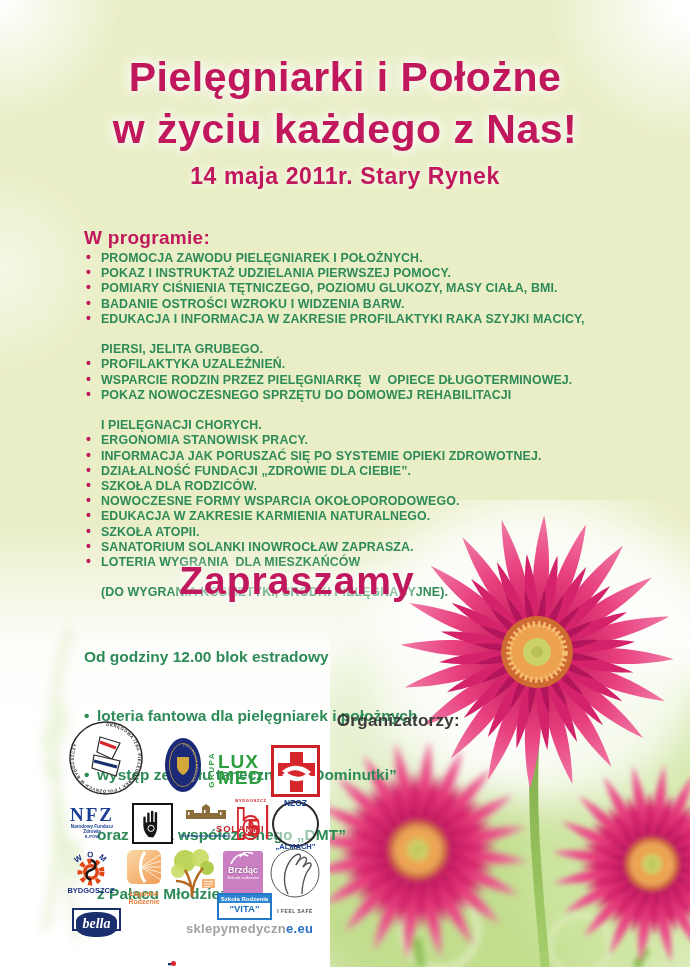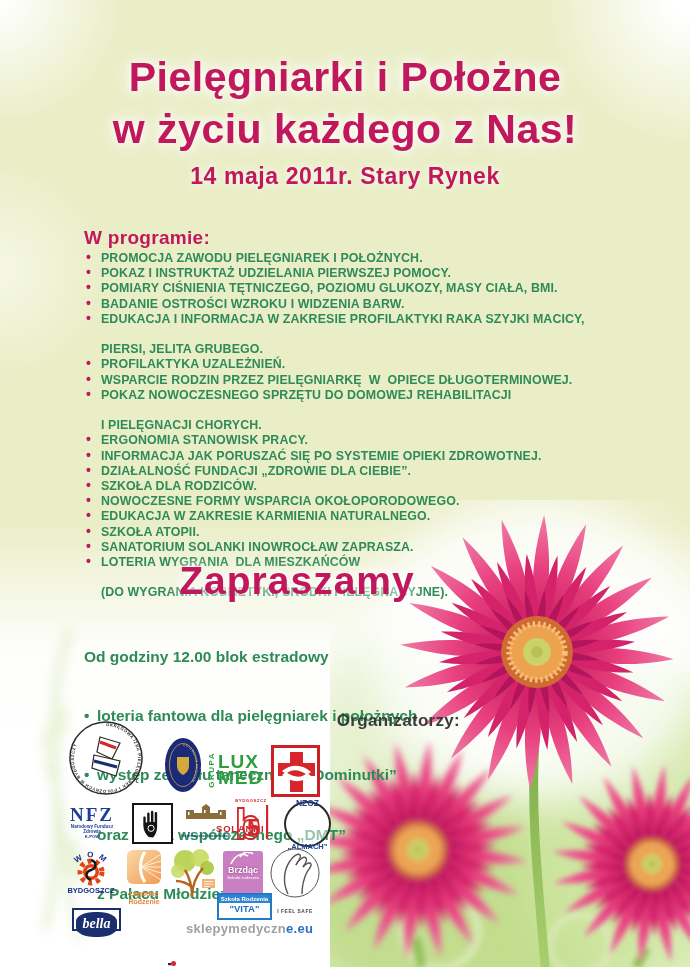--- a/index.html
+++ b/index.html
@@ -358,21 +358,21 @@
 
     <div class="logo" style="left:233px;top:796px;width:38px;height:50px;">
       <svg viewBox="0 0 38 50" width="38" height="50">
         <text x="18" y="6" text-anchor="middle" font-size="4.3" font-weight="700" fill="#d6252b" letter-spacing="0.5">BYDGOSZCZ</text>
         <text x="2" y="43" font-size="42" font-weight="700" fill="none" stroke="#d6252b" stroke-width="1.8">b</text>
         <text x="14" y="40" font-size="24" font-weight="700" fill="#d6252b">5</text>
         <rect x="33" y="9" width="2.2" height="34" fill="#d6252b"></rect>
       </svg>
     </div>
 
-    <div class="logo almach" style="left:284px;top:801px;width:47px;height:46px;gap:34px;">
+    <div class="logo almach" style="left:272px;top:801px;width:47px;height:46px;gap:34px;">
       <div class="l1">NZOZ</div>
       <div class="l2">„ALMACH”</div>
     </div>
 
     <div class="logo" style="left:64px;top:847px;width:54px;height:48px;">
       <svg viewBox="0 0 54 48" width="54" height="48">
         <path id="wompArc" d="M13,17 a16,13 0 0,1 28,0" fill="none"></path>
         <text font-size="8" font-weight="800" fill="#1b2f86" letter-spacing="4.5">
           <textPath href="#wompArc">WOMP</textPath>
         </text>

